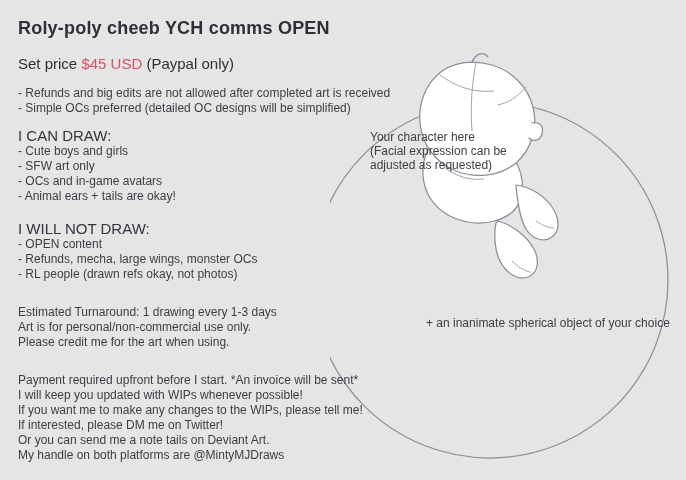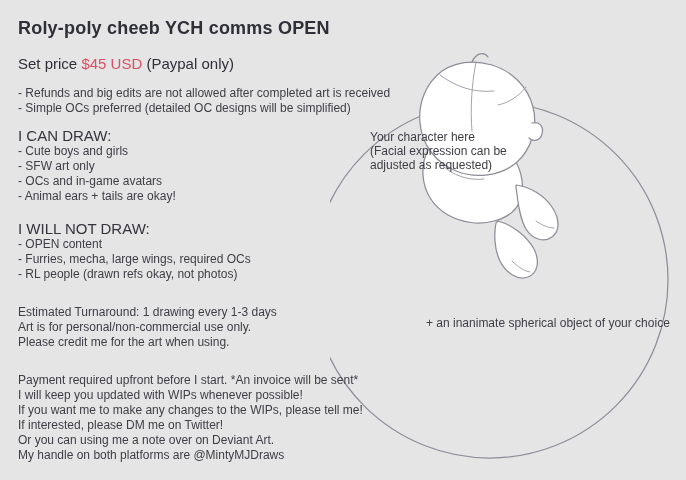--- a/index.html
+++ b/index.html
@@ -194,40 +194,40 @@
       <div class="line">- SFW art only</div>
       <div class="line">- OCs and in-game avatars</div>
       <div class="line">- Animal ears + tails are okay!</div>
     </div>
 
     <div class="gap-sm"></div>
 
     <div class="block">
       <div class="heading">I WILL NOT DRAW:</div>
       <div class="line">- OPEN content</div>
-      <div class="line">- Furries, mecha, large wings, required OCs</div>
+      <div class="line">- Refunds, mecha, large wings, monster OCs</div>
       <div class="line">- RL people (drawn refs okay, not photos)</div>
     </div>
 
     <div class="gap-md"></div>
 
     <div class="block">
       <div class="line">Estimated Turnaround: 1 drawing every 1-3 days</div>
       <div class="line">Art is for personal/non-commercial use only.</div>
       <div class="line">Please credit me for the art when using.</div>
     </div>
 
     <div class="gap-md"></div>
 
     <div class="block">
       <div class="line">Payment required upfront before I start. *An invoice will be sent*</div>
       <div class="line">I will keep you updated with WIPs whenever possible!</div>
       <div class="line">If you want me to make any changes to the WIPs, please tell me!</div>
       <div class="line">If interested, please DM me on Twitter!</div>
-      <div class="line">Or you can using me a note over on Deviant Art.</div>
+      <div class="line">Or you can send me a note tails on Deviant Art.</div>
       <div class="line">My handle on both platforms are @MintyMJDraws</div>
     </div>
 
   </div>
 
   <div class="note note-char">Your character here
 (Facial expression can be
 adjusted as requested)</div>
   <div class="note note-sphere">+ an inanimate spherical object of your choice</div>
 

